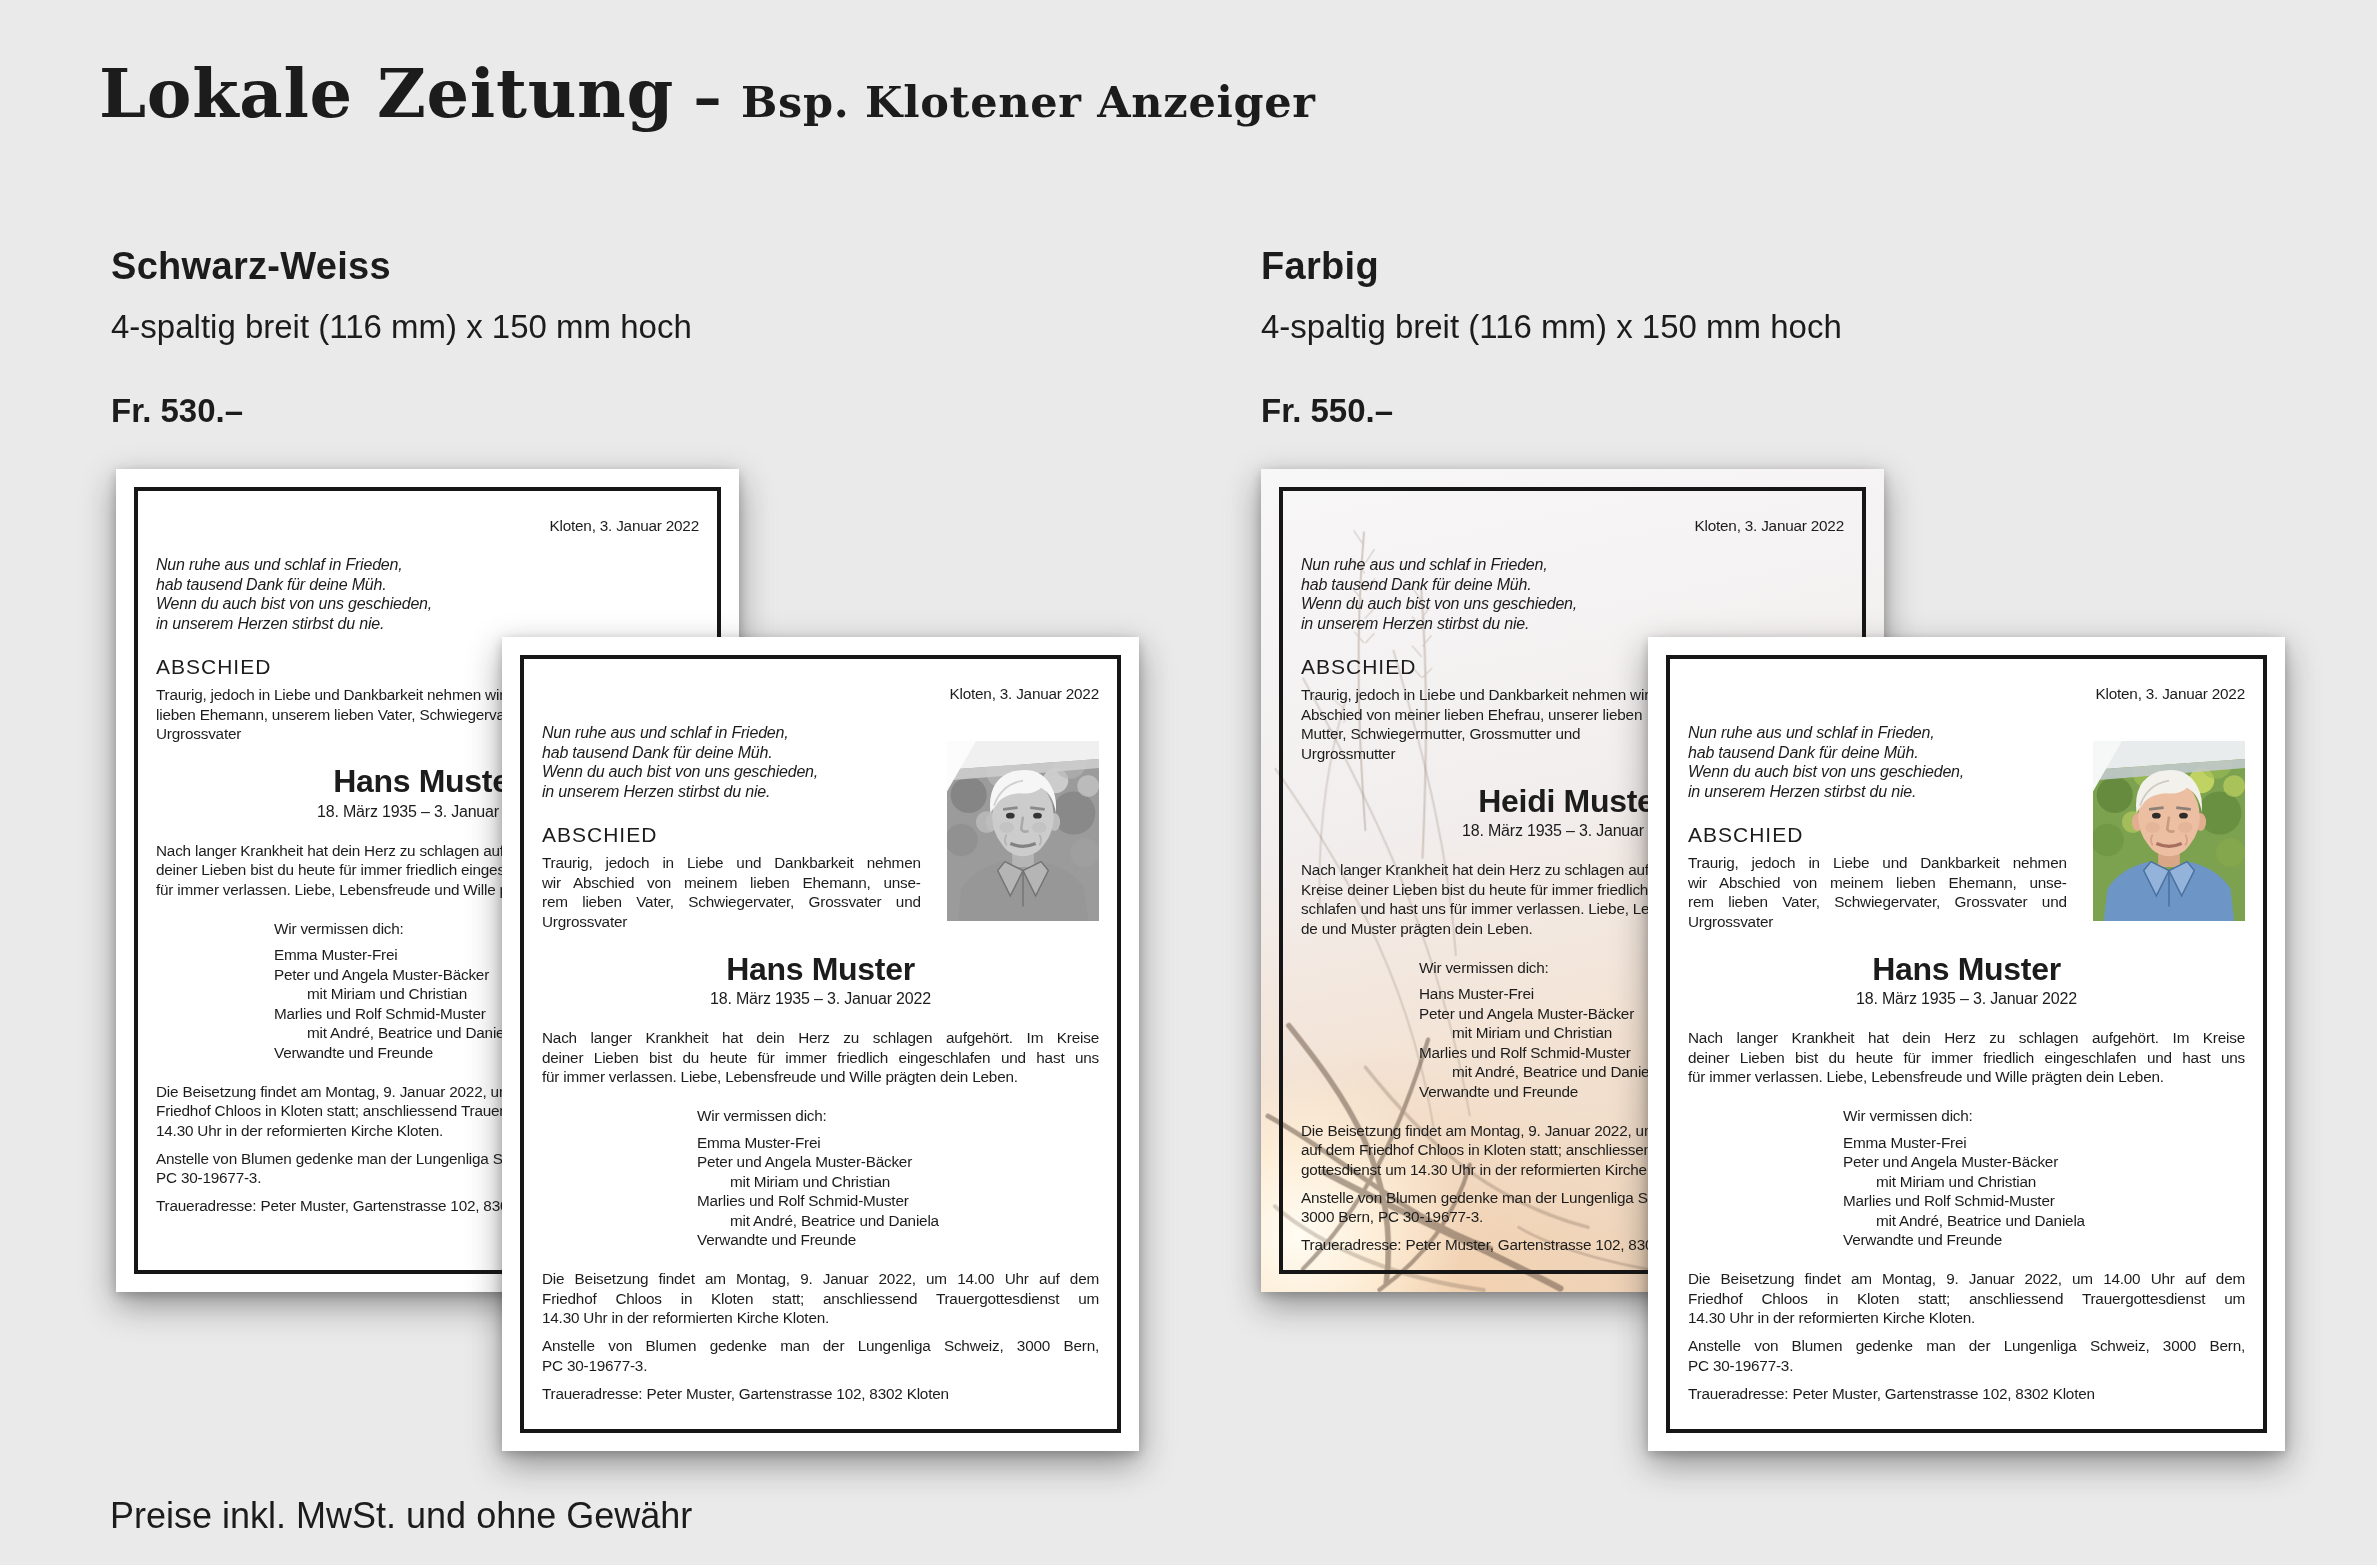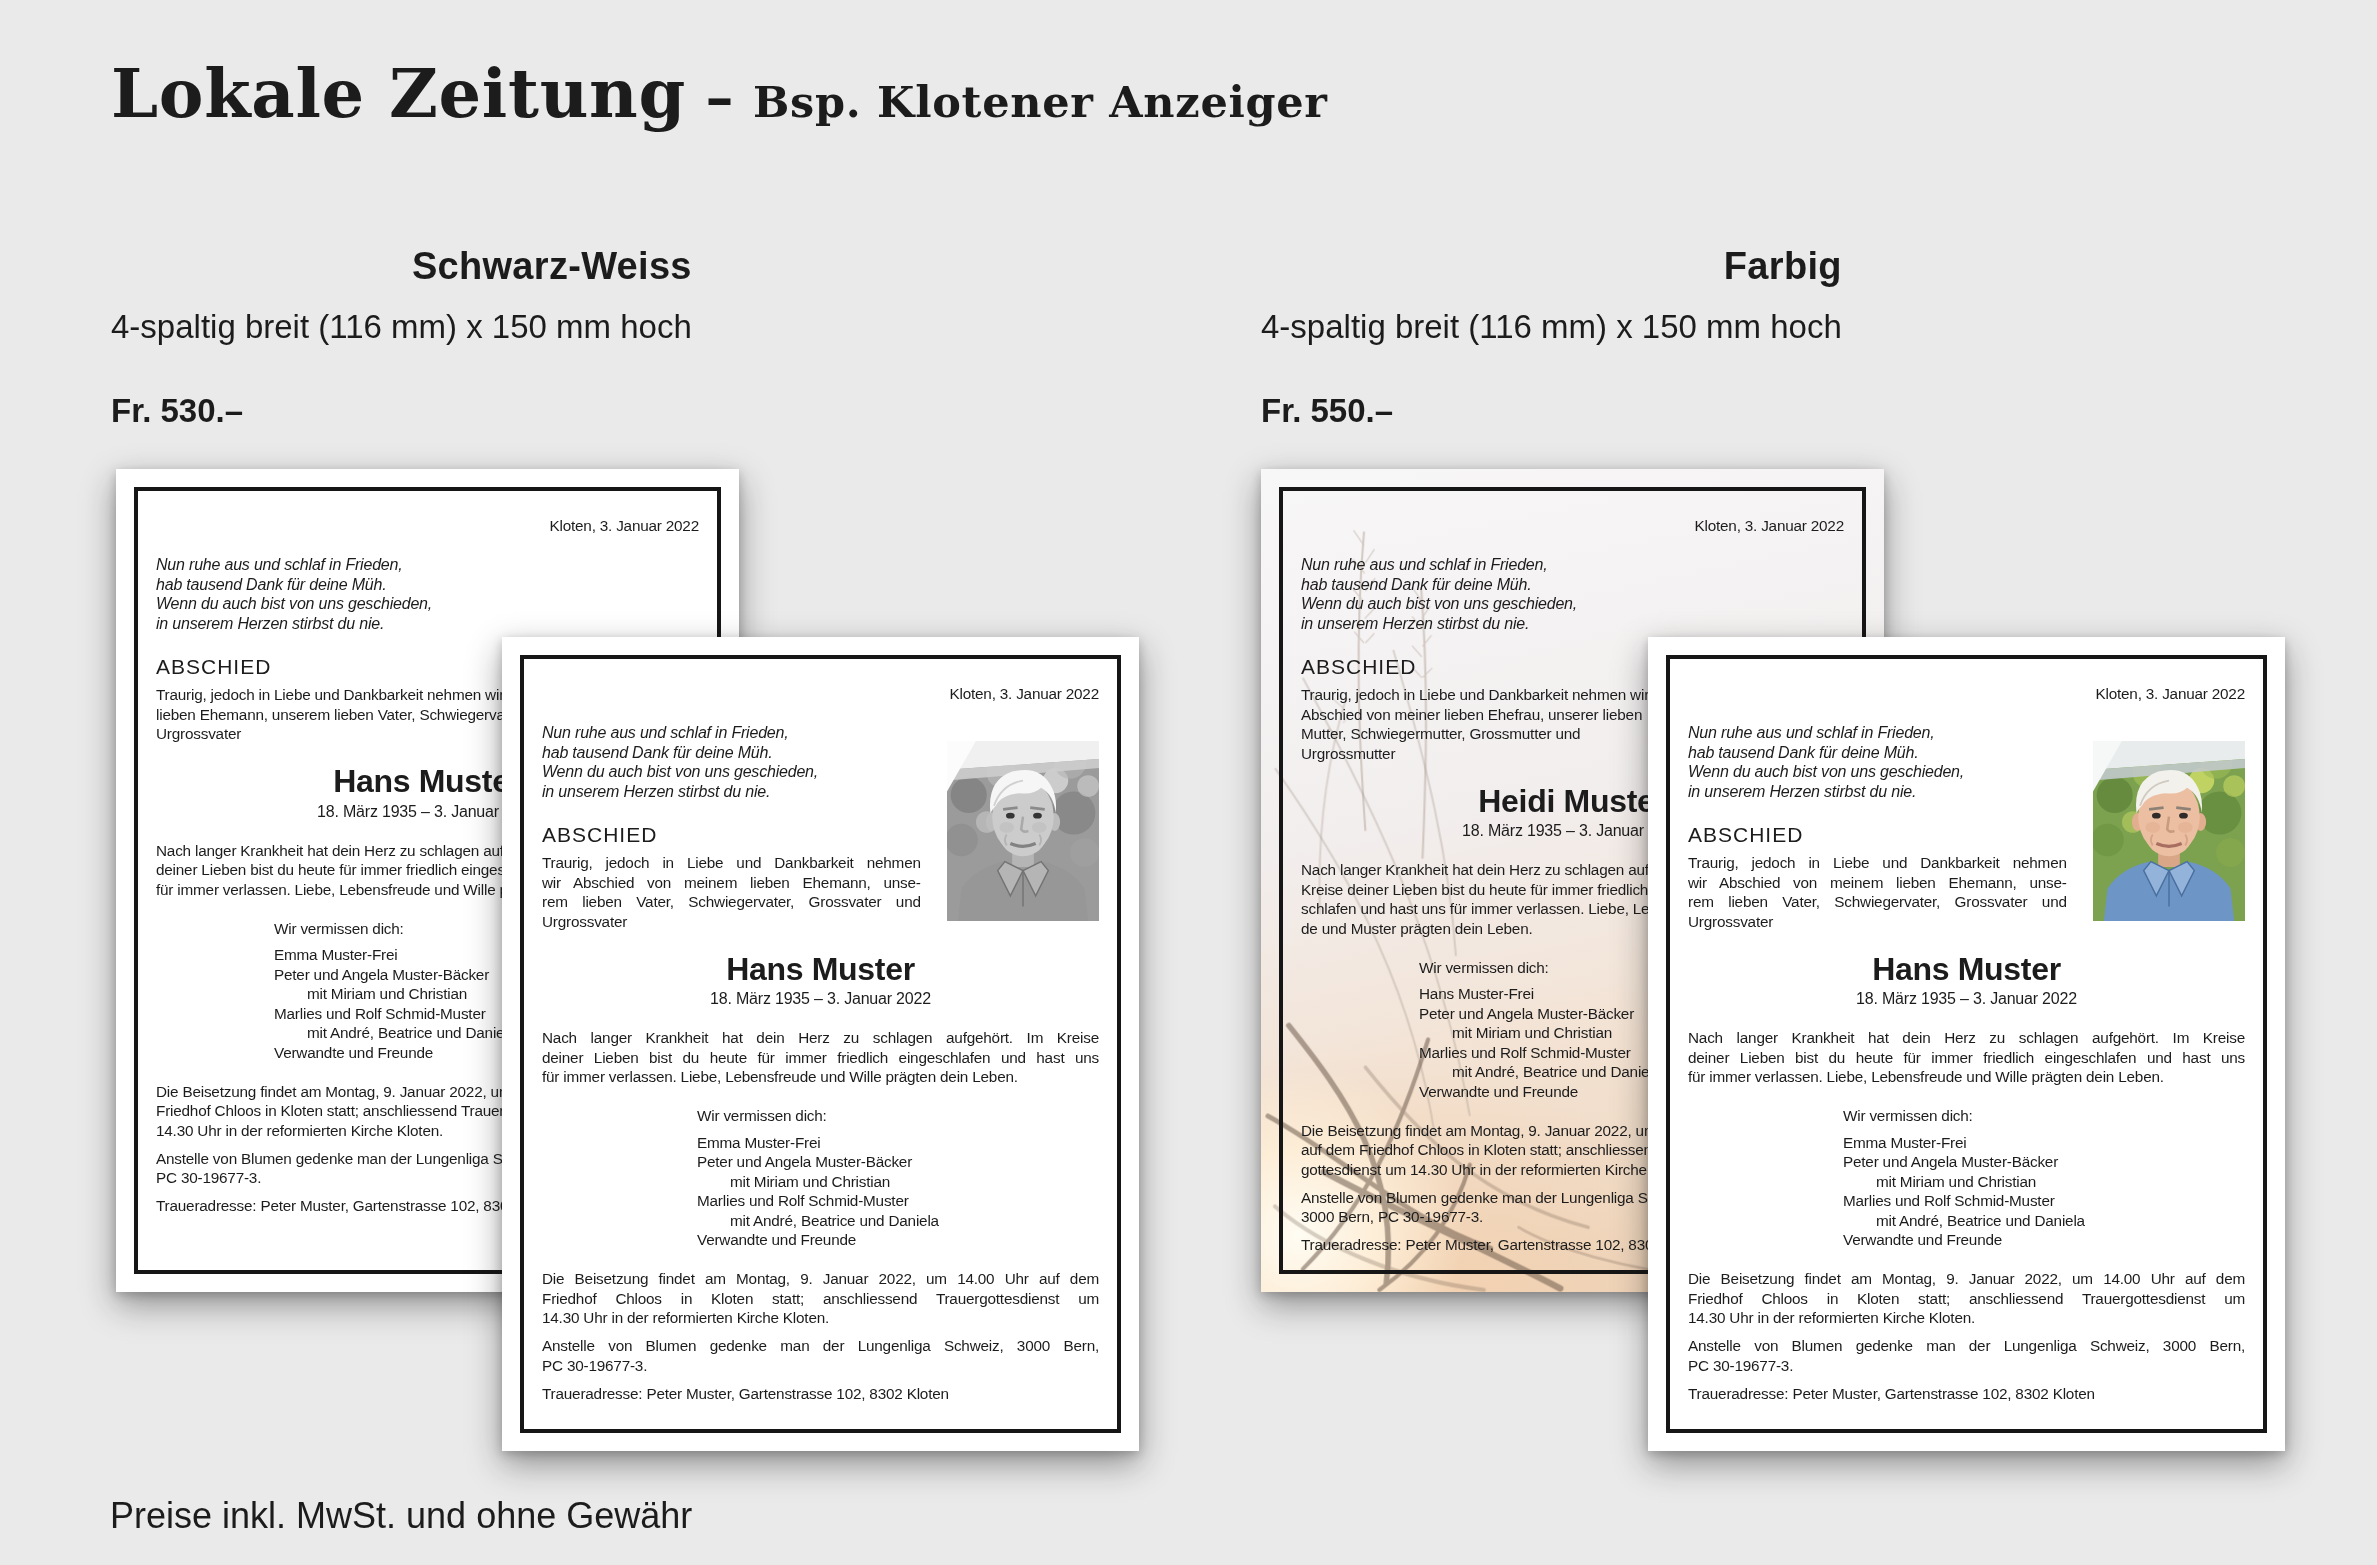--- a/index.html
+++ b/index.html
@@ -2,25 +2,25 @@
 <html style="font-size:11px"><head>
 <meta charset="utf-8">
 <style>
   html,body{margin:0;padding:0;}
   body{
     width:2377px;height:1566px;position:relative;overflow:hidden;
     background:#eaeaea;color:#1c1c1c;
     font-family:"Liberation Sans",sans-serif;
   }
   
-  .page-title{position:absolute;left:111px;top:54px;white-space:nowrap;}
+  .page-title{position:absolute;left:99px;top:54px;white-space:nowrap;}
   .page-title .main{font-family:"DejaVu Serif",serif;font-weight:700;font-size:67px;letter-spacing:0.7px;}
   .page-title .dash{font-family:"DejaVu Serif",serif;font-weight:700;font-size:56px;}
   .page-title .sub{font-family:"DejaVu Serif",serif;font-weight:700;font-size:43px;letter-spacing:0.7px;}
-  .col-head{position:absolute;top:245px;text-align:right;}
+  .col-head{position:absolute;top:245px;}
   .col-head .heading{font-size:38px;font-weight:bold;letter-spacing:0.3px;}
   .col-head .sizeline{margin-top:19.5px;font-size:33px;display:flex;align-items:baseline;gap:46px;flex-direction:column;}
   .col-head .price{font-weight:bold;}
   #colhead-left{left:111px;}
   #colhead-right{left:1261px;}
   .page-footer{position:absolute;left:110px;top:1495px;font-size:36px;}
 
   
   .card{position:absolute;background:#ffffff;
         box-shadow:0 12.5px 32px rgba(25,25,25,.42),0 2.8px 9.7px rgba(25,25,25,.22);}

